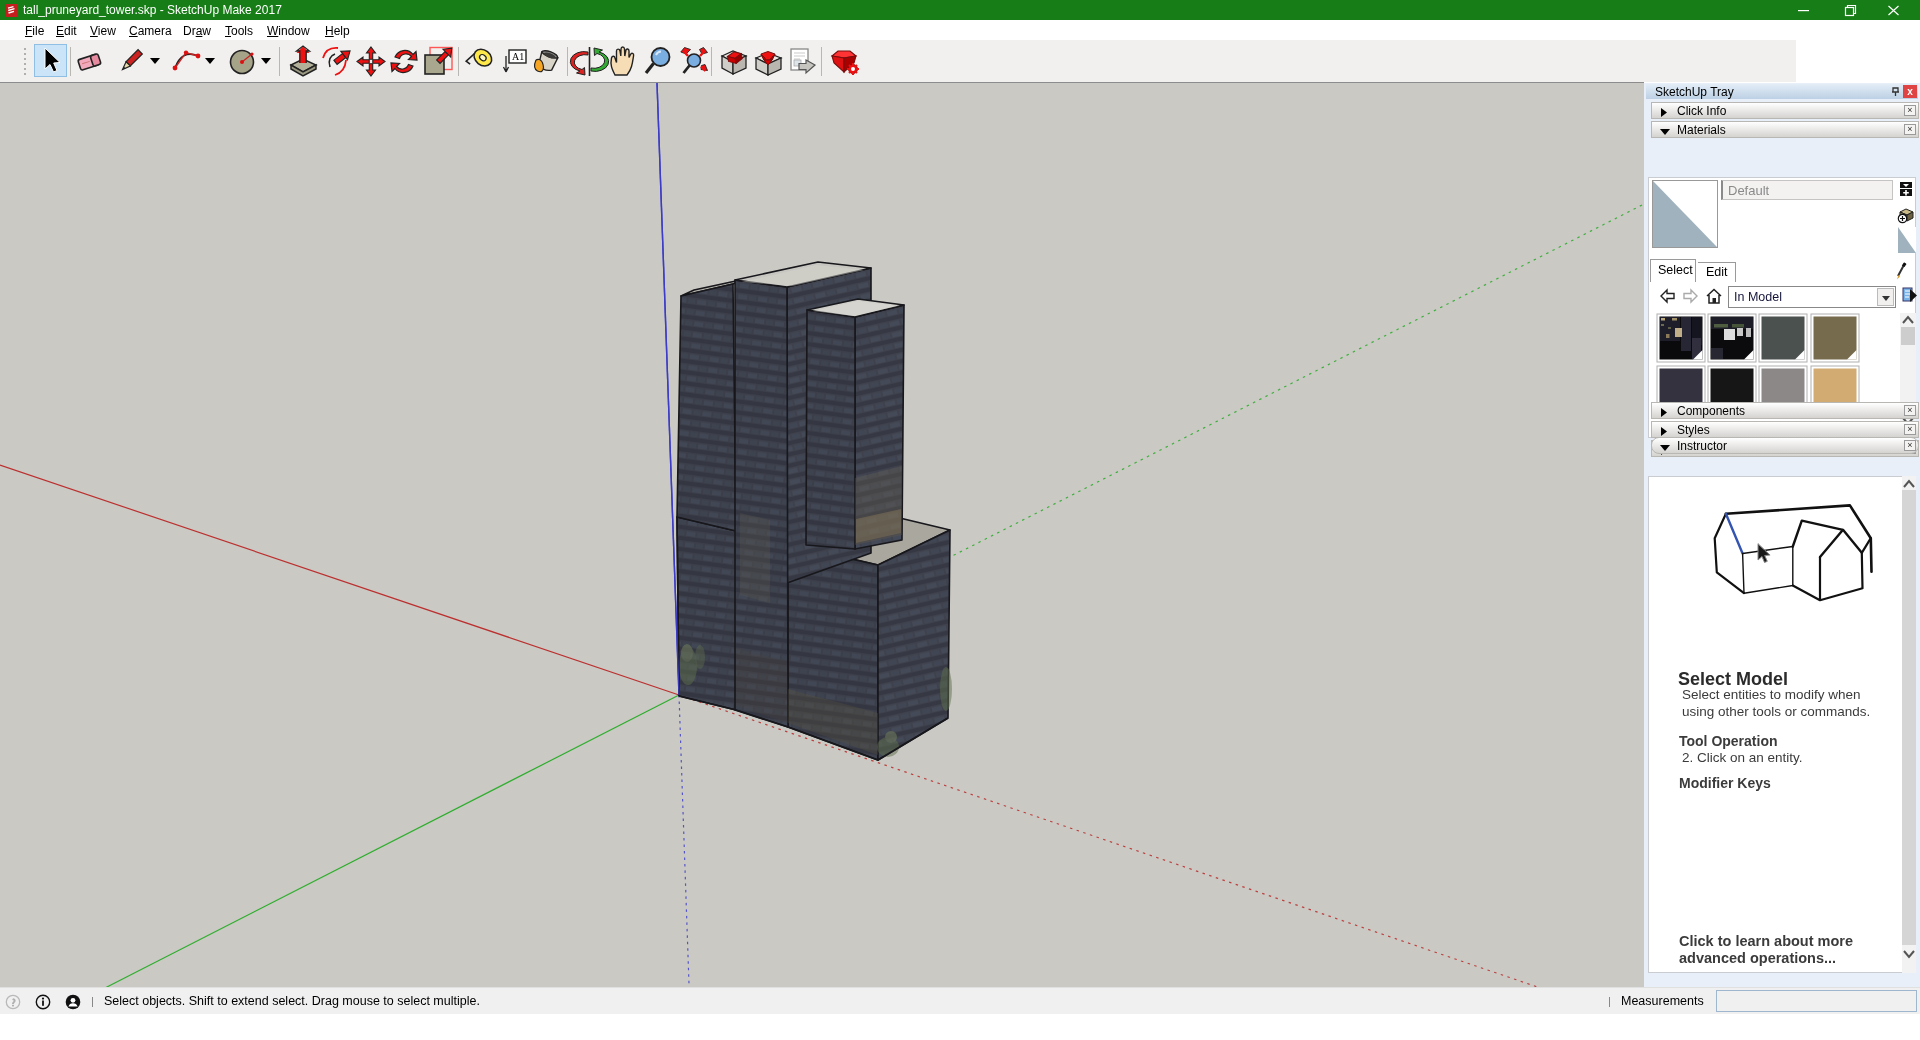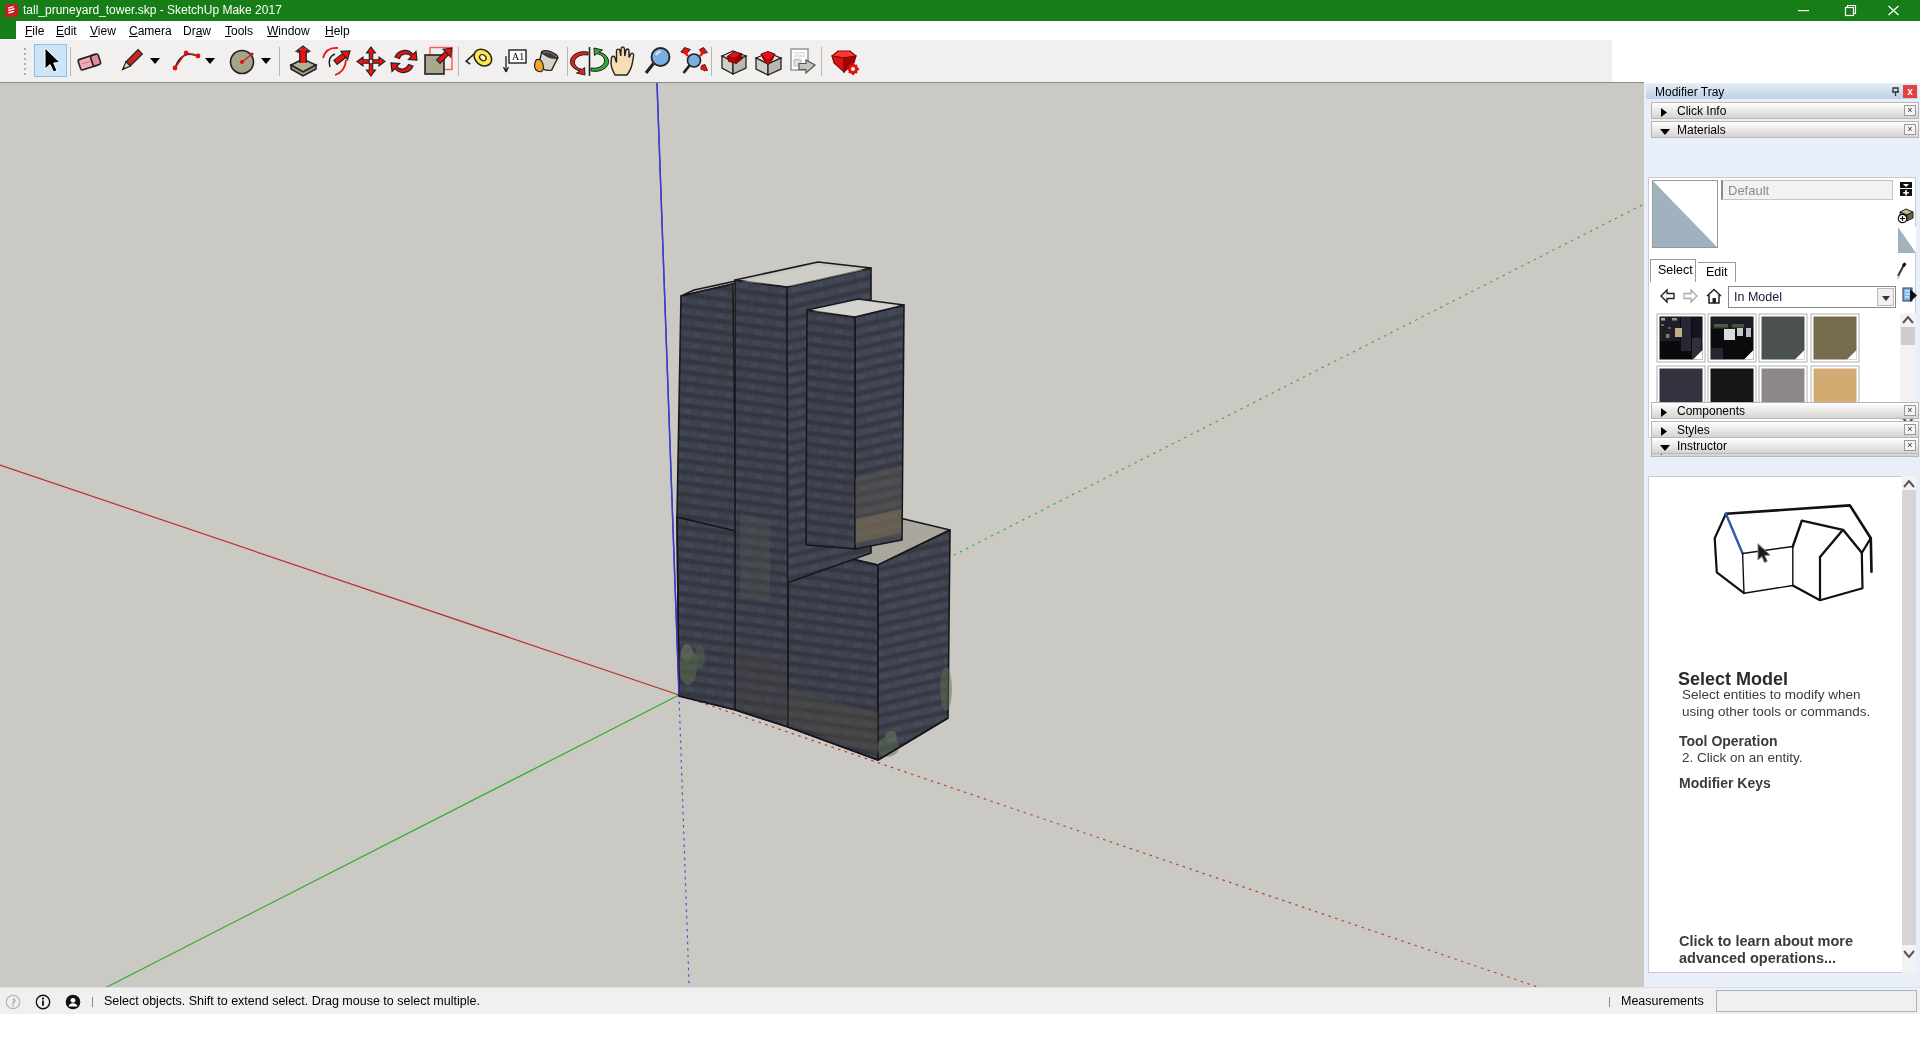--- a/index.html
+++ b/index.html
@@ -1,25 +1,25 @@
 <!DOCTYPE html>
 <html><head>
 <meta charset="utf-8">
 <style>
 * { margin:0; padding:0; box-sizing:border-box; }
 svg { overflow:visible; }
 html,body { width:1920px; height:1040px; overflow:hidden; font-family:"Liberation Sans", sans-serif; }
-#titlebar { position:absolute; left:0; top:0; width:1920px; height:39px; background:#177d17; color:#fff; }
+#titlebar { position:absolute; left:0; top:0; width:1920px; height:20px; background:#177d17; color:#fff; }
 #titlebar .ttext { position:absolute; left:23px; top:3px; font-size:12px; color:#fff; }
 #logo { position:absolute; left:5px; top:4px; width:13px; height:13px; }
 .winbtn { position:absolute; top:0; height:21px; width:45px; color:#fff; text-align:center; }
 #menubar { position:absolute; left:16px; top:21px; width:1920px; height:32px; background:#ffffff; font-size:12px; color:#000; }
 .mi { position:absolute; top:3px; }
 .mi u { text-decoration:underline; }
-#toolbar { position:absolute; left:0; top:40px; width:1612px; height:42px; background:#f1f0ee; }
+#toolbar { position:absolute; left:0; top:40px; width:1796px; height:42px; background:#f1f0ee; }
 #tbborder { position:absolute; left:0; top:82px; width:1644px; height:1px; background:#8c8c8c; }
 .tsep { position:absolute; top:7px; width:1px; height:29px; background:#b9b7b4; }
 .ticon { position:absolute; }
 #selbox { position:absolute; left:34px; top:4px; width:33px; height:33px; background:#cce4f7; border:1px solid #90bfe6; }
 #viewport { position:absolute; left:0; top:83px; width:1644px; height:930px; background:#cac9c3; }
 #tray { position:absolute; left:1644px; top:83px; width:276px; height:930px; background:#e9eff8; font-size:12px; }
 #traytitle { position:absolute; left:2px; top:1px; width:272px; height:15px; background:linear-gradient(#e3edf7,#bdd0e4); }
 .phead { position:relative; width:268px; height:17px; margin:2px 0 0 3px; background:linear-gradient(#ffffff,#d5d3d0); border:1px solid #b9b7b4; }
 .phead .tri { position:absolute; left:8px; top:5px; }
 .phead .lbl { position:absolute; left:25px; top:1px; font-size:12px; color:#000; }
@@ -313,21 +313,21 @@
     <g stroke="#17171c" stroke-width="1.6" fill="none">
       <polyline points="679,613 736,627 788,644 878,677 948,635"></polyline>
       <polyline points="677,434 679,613"></polyline>
     </g>
 
     <line x1="679" y1="612" x2="657" y2="0" stroke="#3c3cc8" stroke-width="1.4" opacity="0.9"></line>
   </svg>
 </div>
 <div id="tray">
   <div id="traytitle">
-    <span style="position:absolute;left:9px;top:1px;font-size:12px;color:#000;">Modifier Tray</span>
+    <span style="position:absolute;left:9px;top:1px;font-size:12px;color:#000;">SketchUp Tray</span>
     <svg style="position:absolute;left:243px;top:2px;" width="12" height="12">
         <path d="M4 2 h5 v4 h-5 z M3 6 h7 M6.5 6 v4" stroke="#333" stroke-width="1.3" fill="none"></path>
       </svg>
     <div style="position:absolute;left:257px;top:1px;width:14px;height:13px;background:#e04343;color:#fff;font-size:10px;line-height:13px;text-align:center;font-weight:bold;">x</div>
   </div>
   <div class="phead" style="position:absolute;left:4px;top:17px;">
     <svg class="tri" width="8" height="9">
         <path d="M1 0 L7 4.5 L1 9 Z" fill="#000"></path>
       </svg>
     <span class="lbl">Click Info</span>
@@ -491,21 +491,21 @@
     <span class="lbl">Styles</span>
       <div class="xb">×</div>
   </div>
   <div class="phead" style="position:absolute;left:4px;top:355px;">
     <svg class="tri" width="8" height="9">
         <path d="M1 0 L7 4.5 L1 9 Z" fill="#000"></path>
       </svg>
     <span class="lbl">Shadows</span>
       <div class="xb">×</div>
   </div>
-  <div class="phead" style="position:absolute;left:4px;top:352px;">
+  <div class="phead" style="position:absolute;left:4px;top:352px;border-radius:8px;">
     <svg class="tri" style="top:6px;" width="10" height="8">
         <path d="M0 1 L10 1 L5 7 Z" fill="#000"></path>
       </svg>
     <span class="lbl">Instructor</span>
       <div class="xb">×</div>
   </div>
 
   <div style="position:absolute;left:4px;top:393px;width:268px;height:497px;background:#fff;color:#3b3b3b;box-shadow:inset 0 0 0 1px #c9ccd1;">
     <svg id="housesvg" style="position:absolute;left:60px;top:13px;" width="170" height="120" fill="none" stroke="#111" stroke-width="2" stroke-linejoin="round" stroke-linecap="round">
       <path d="M17.9 24.8 L141.9 16.4 L162.8 49.2 L163.5 82.6" stroke-width="2.6"></path>

